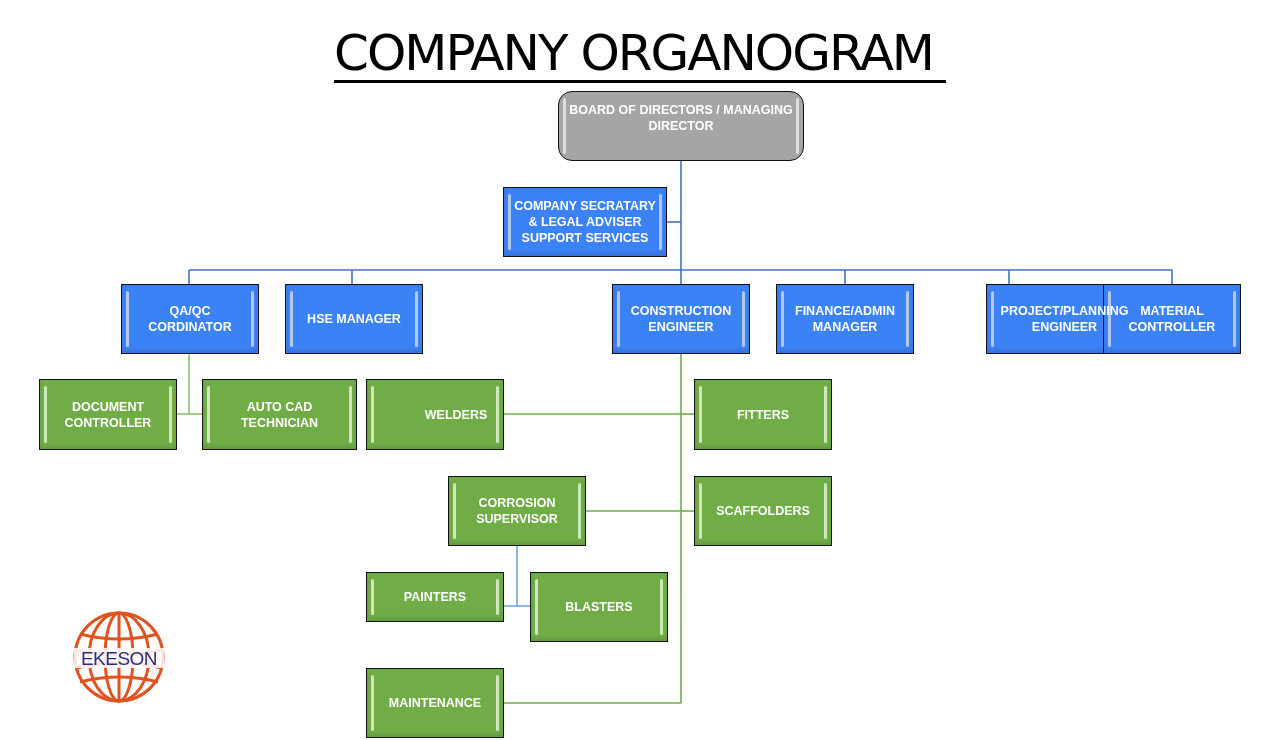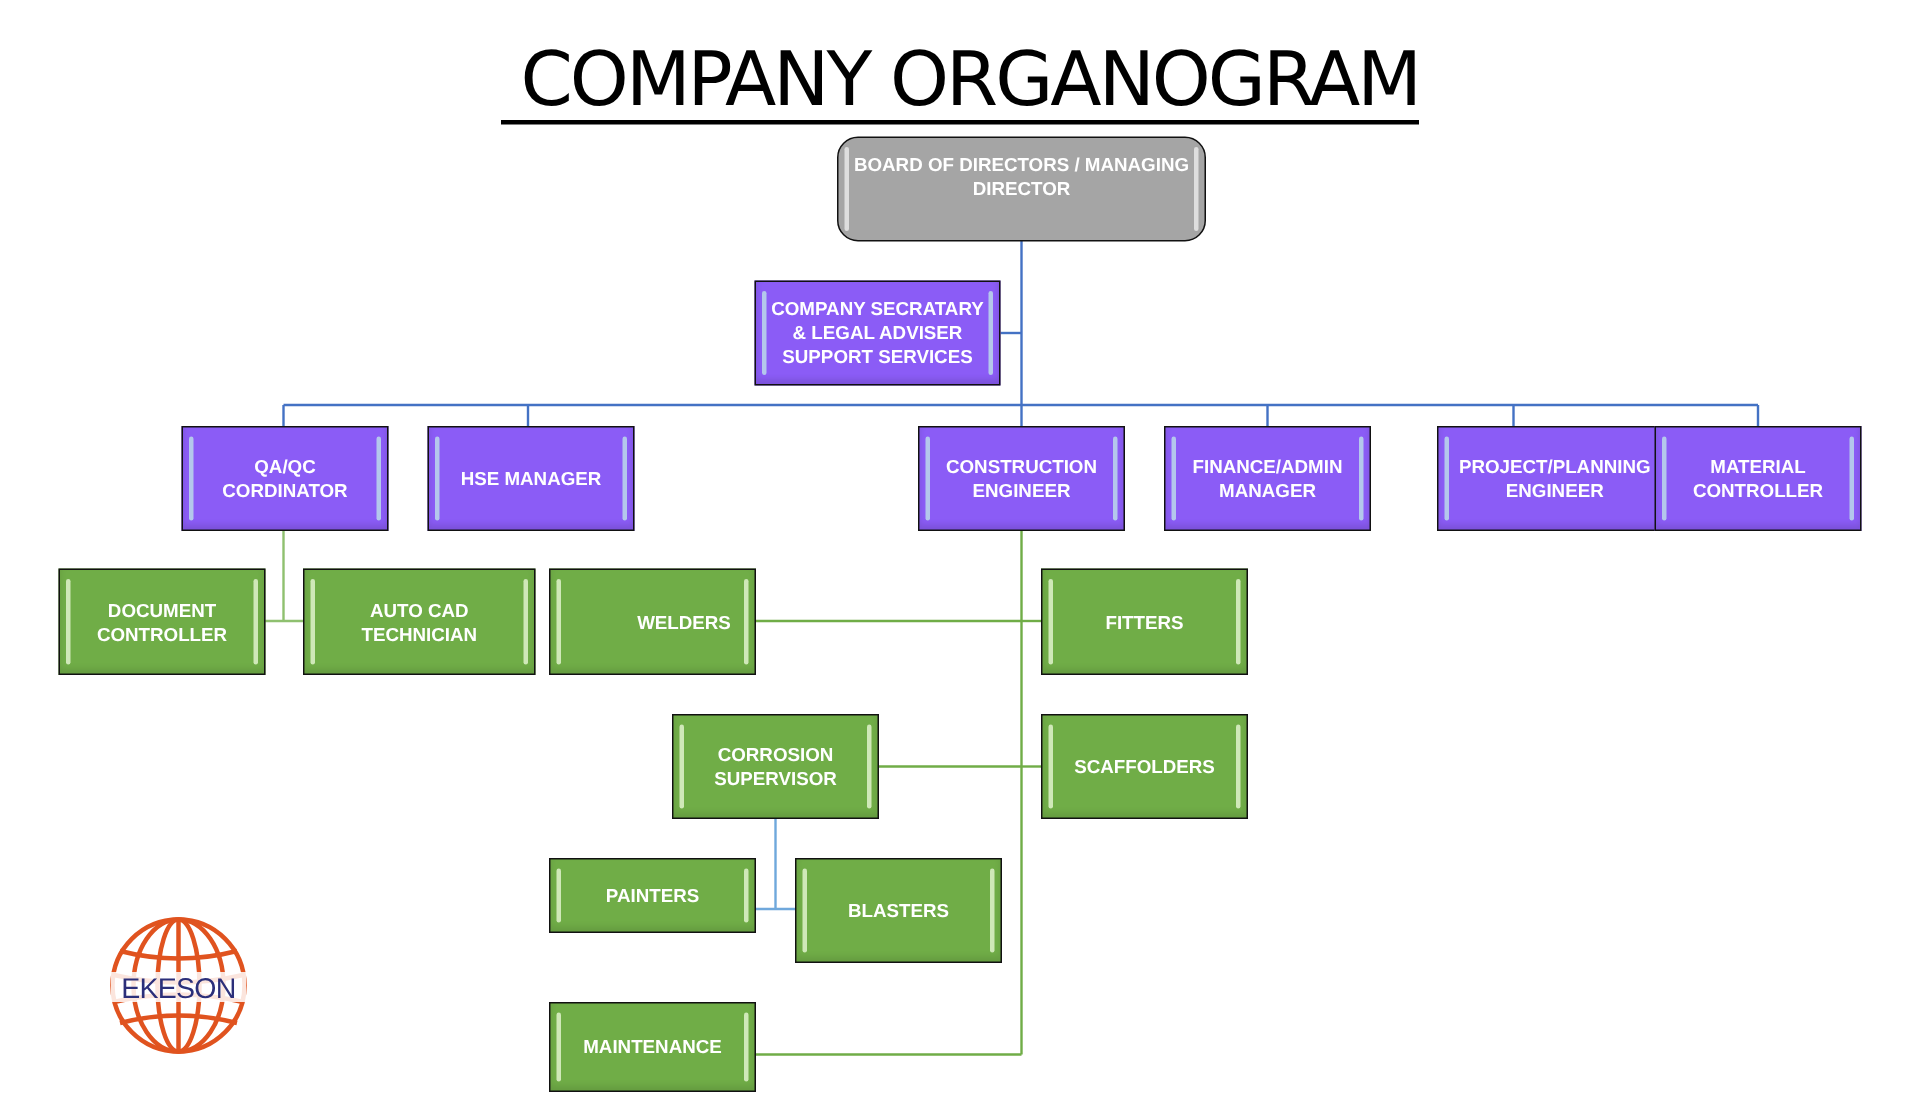--- a/index.html
+++ b/index.html
@@ -1,35 +1,35 @@
 <!DOCTYPE html>
 <html><head>
   <meta charset="utf-8">
   <style>
     html, body { margin:0; padding:0; background:#ffffff; }
     body { width:1280px; height:740px; position:relative; overflow:hidden; font-family:"Liberation Sans", sans-serif; }
     .title {
-      position:absolute; left:334px; top:22px; width:612px; text-align:right;
+      position:absolute; left:334px; top:22px; width:612px; text-align:left;
       font-family:"DejaVu Sans", sans-serif; font-size:50px; letter-spacing:-2px; color:#000;
       line-height:62px; white-space:nowrap;
     }
     .title-underline { position:absolute; left:334px; top:80px; width:612px; height:3px; background:#000; }
     svg.connectors { position:absolute; left:0; top:0; width:1280px; height:740px; }
     .node {
       position:absolute; box-sizing:border-box; border:1.5px solid #111;
       display:flex; align-items:center; justify-content:center; text-align:center;
       color:#ffffff; font-family:"Liberation Sans", sans-serif; font-weight:bold; font-size:12.5px; line-height:16px;
       padding:0 6px;
     }
     .node::before, .node::after {
       content:""; position:absolute; top:6px; bottom:6px; width:3px; border-radius:2px;
     }
     .node::before { left:4px; }
     .node::after { right:4px; }
-    .node.blue { background:#8b5cf6; box-shadow: inset 0 -3px 4px rgba(0,0,0,0.12); }
+    .node.blue { background:#3b82f6; box-shadow: inset 0 -3px 4px rgba(0,0,0,0.12); }
     .node.blue::before, .node.blue::after { background:#b4c7ec; }
     .node.green { background:#70ad47; box-shadow: inset 0 -3px 4px rgba(0,0,0,0.10); }
     .node.green::before, .node.green::after { background:#cfe8b8; }
     .node.gray { background:#a5a5a5; align-items:flex-start; padding-top:10px;border-radius:14px; }
     .node.gray::before, .node.gray::after { background:#dedede; }
     .node span { position:relative; z-index:1; }
     .logo { position:absolute; left:72px; top:610px; width:94px; height:94px; }
   </style>
 </head>
 <body>
@@ -81,21 +81,21 @@
 </div>
 <div class="node blue" style="left:285px;top:284px;width:138px;height:70px;">
   <span>HSE MANAGER</span>
 </div>
 <div class="node blue" style="left:612px;top:284px;width:138px;height:70px;">
   <span>CONSTRUCTION ENGINEER</span>
 </div>
 <div class="node blue" style="left:776px;top:284px;width:138px;height:70px;">
   <span>FINANCE/ADMIN MANAGER</span>
 </div>
-<div class="node blue" style="left:958px;top:284px;width:157px;height:70px;align-items:center;">
+<div class="node blue" style="left:986px;top:284px;width:157px;height:70px;align-items:center;">
   <span>PROJECT/PLANNING ENGINEER</span>
 </div>
 <div class="node blue" style="left:1103px;top:284px;width:138px;height:70px;">
   <span>MATERIAL CONTROLLER</span>
 </div>
 
 <div class="node green" style="left:39px;top:379px;width:138px;height:71px;justify-content:flex-end;">
   <span>DOCUMENT CONTROLLER</span>
 </div>
 <div class="node green" style="left:202px;top:379px;width:155px;height:71px;">
@@ -113,21 +113,21 @@
 </div>
 <div class="node green" style="left:694px;top:476px;width:138px;height:70px;">
   <span>SCAFFOLDERS</span>
 </div>
 <div class="node green" style="left:366px;top:572px;width:138px;height:50px;">
   <span>PAINTERS</span>
 </div>
 <div class="node green" style="left:530px;top:572px;width:138px;height:70px;">
   <span>BLASTERS</span>
 </div>
-<div class="node green" style="left:366px;top:668px;width:138px;height:60px;">
+<div class="node green" style="left:366px;top:668px;width:138px;height:70px;">
   <span>MAINTENANCE</span>
 </div>
 
 <svg class="logo" viewBox="0 0 94 94">
   <g fill="none" stroke="#e0531f" stroke-width="3">
     <circle cx="47" cy="47" r="44"></circle>
     <ellipse cx="47" cy="47" rx="30" ry="44"></ellipse>
     <ellipse cx="47" cy="47" rx="14" ry="44"></ellipse>
     <line x1="47" y1="3" x2="47" y2="91"></line>
     <path d="M8 24 Q47 34 86 24"></path>

